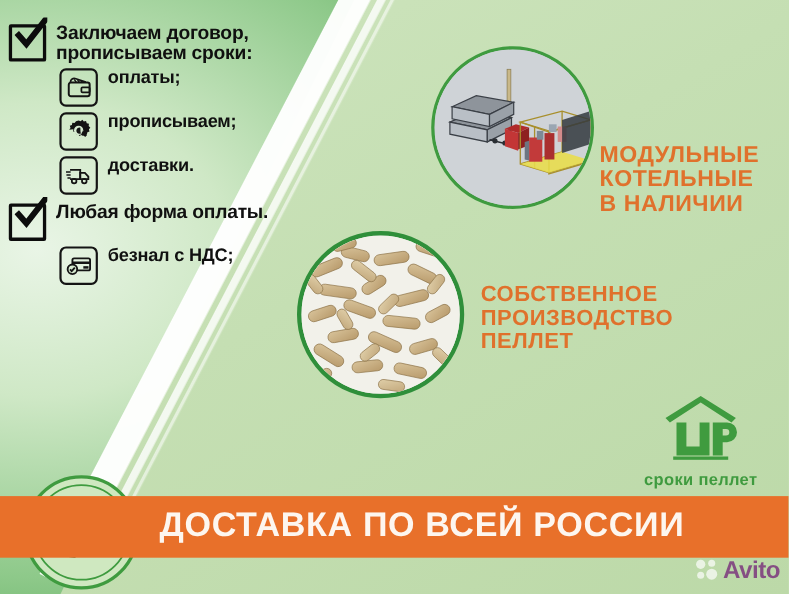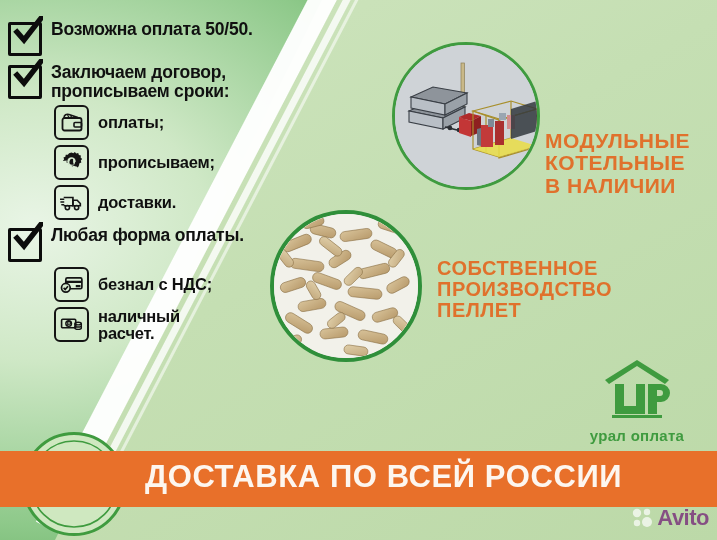--- a/index.html
+++ b/index.html
@@ -43,21 +43,21 @@
   }
   .checkbox .tick{
     position:absolute;left:2px;top:-9px;width:30px;height:30px;
   }
   .check-text{
     font-size:17.5px;font-weight:bold;color:#101010;line-height:1.06;
     letter-spacing:-.2px;font-family:"Liberation Sans",sans-serif;
   }
 
   
-  .sub-item{display:flex;align-items:center;margin:5px 0 5px 46px;}
+  .sub-item{display:flex;margin:5px 0 5px 46px;}
   .icon-box{
     width:31px;height:31px;flex:0 0 31px;border:2px solid #141414;border-radius:6px;
     margin-right:9px;display:flex;align-items:center;justify-content:center;
     background:transparent;
   }
   .sub-label{
     font-size:16.5px;font-weight:bold;color:#101010;line-height:1.03;letter-spacing:-.2px;
   }
 
   
@@ -113,28 +113,20 @@
 <div id="ad">
 
   <div class="bg-right"></div>
   <div class="bg-left"></div>
   <div class="stripe s1"></div>
   <div class="stripe s2"></div>
   <div class="stripe s3"></div>
 
   <div class="check-list">
 
-    <div class="check-row">
-      <div class="checkbox">
-        <svg class="tick" viewBox="0 0 30 30">
-          <path d="M4 16 L11 24 L29 1" stroke="#0c0c0c" stroke-width="5.4" fill="none" stroke-linecap="square" stroke-linejoin="miter"></path>
-        </svg>
-      </div>
-      <div class="check-text">Возможна оплата 50/50.</div>
-    </div>
 
     <div class="check-row" style="margin-bottom:2px;">
       <div class="checkbox">
         <svg class="tick" viewBox="0 0 30 30">
           <path d="M4 16 L11 24 L29 1" stroke="#0c0c0c" stroke-width="5.4" fill="none" stroke-linecap="square" stroke-linejoin="miter"></path>
         </svg>
       </div>
       <div class="check-text" style="white-space:pre-line;">Заключаем договор,
 прописываем сроки:</div>
     </div>
@@ -190,34 +182,20 @@
           <rect x="6" y="2" width="17" height="11.5" rx="1.6" fill="none" stroke="#141414" stroke-width="1.8"></rect>
           <rect x="6" y="5" width="17" height="2.4" fill="#141414"></rect>
           <rect x="16.5" y="9.5" width="5" height="2.4" fill="#141414"></rect>
           <circle cx="6" cy="12.5" r="4.6" fill="#d6ead0" stroke="#141414" stroke-width="1.8"></circle>
           <path d="M3.7 12.6 l1.6 1.7 3-3.4" stroke="#141414" stroke-width="1.8" fill="none"></path>
         </svg>
       </div>
       <div class="sub-label">безнал с НДС;</div>
     </div>
 
-    <div class="sub-item">
-      <div class="icon-box">
-        <svg width="23" height="17" viewBox="0 0 24 18">
-          <rect x="1.5" y="3.5" width="15" height="9" rx="1.2" fill="none" stroke="#141414" stroke-width="1.7"></rect>
-          <circle cx="9" cy="8" r="3" fill="none" stroke="#141414" stroke-width="1.5"></circle>
-          <path d="M8 10.2 V5.9 h1.6 a1.4 1.4 0 0 1 0 2.8 H7.4" stroke="#141414" stroke-width="1.2" fill="none"></path>
-          <ellipse cx="19" cy="8" rx="3.4" ry="1.4" fill="none" stroke="#141414" stroke-width="1.5"></ellipse>
-          <path d="M15.6 8 v2.2 a3.4 1.4 0 0 0 6.8 0 V8" fill="none" stroke="#141414" stroke-width="1.5"></path>
-          <path d="M15.6 10.6 v2.2 a3.4 1.4 0 0 0 6.8 0 v-2.2" fill="none" stroke="#141414" stroke-width="1.5"></path>
-        </svg>
-      </div>
-      <div class="sub-label" style="white-space:pre-line;">наличный
-расчет.</div>
-    </div>
 
   </div>
 
   <div class="circle" id="boiler-circle">
     <svg width="142" height="142" viewBox="0 0 142 142">
       <rect width="142" height="142" fill="#cfd3d7"></rect>
 
       <rect x="66" y="18" width="3.4" height="62" fill="#c9b888" stroke="#8d7f55" stroke-width=".7"></rect>
 
       <g stroke="#3a3f46" stroke-width="1.1" fill="#b9bfc6">
@@ -323,21 +301,21 @@
 ПЕЛЛЕТ</div>
 
   <div id="logo">
     <svg class="logo-mark" viewBox="0 0 70 62">
       <path d="M35 2 L67 22 L63 26 L35 8 L7 26 L3 22 Z" fill="#3f9b3f"></path>
       <path d="M10 26 h50 v30 h-50 z" fill="none"></path>
       <path d="M13 26 h9 v22 h12 v-22 h9 v30 h-30 z" fill="#3f9b3f"></path>
       <path d="M46 26 h13 a9 9 0 0 1 0 18 h-4 v12 h-9 z M55 32 v6 h3 a3 3 0 0 0 0-6 z" fill="#3f9b3f"></path>
       <rect x="10" y="57" width="50" height="3" fill="#3f9b3f"></rect>
     </svg>
-    <div class="logo-text">урал оплата</div>
+    <div class="logo-text">сроки пеллет</div>
   </div>
 
   <div class="circle" id="map-circle">
     <svg width="98" height="98" viewBox="0 0 98 98">
       <circle cx="49" cy="49" r="47" fill="#cfe8c0"></circle>
       <circle cx="49" cy="49" r="43" fill="none" stroke="#3f9b3f" stroke-width="1.6"></circle>
       <path d="M11 52 l6-5 9 1 5-4 8 2 4-5 7 1 3-6 8 0 5-5 9 2 7-3 5 4 -2 6 -7 3 -4 6 3 5 8 1 4 5 -7 4 -9 -1 -6 5 -9 2 -7 -2 -8 4 -10 -1 -8 -4 -7 -5 -5 -6z" fill="#2f6b32"></path>
       <path d="M26 44 l5 -4 7 2 -3 5 -6 1z" fill="#cfe8c0"></path>
       <path d="M57 37 l6 -2 4 3 -5 4 -6 -1z" fill="#cfe8c0"></path>
     </svg>

